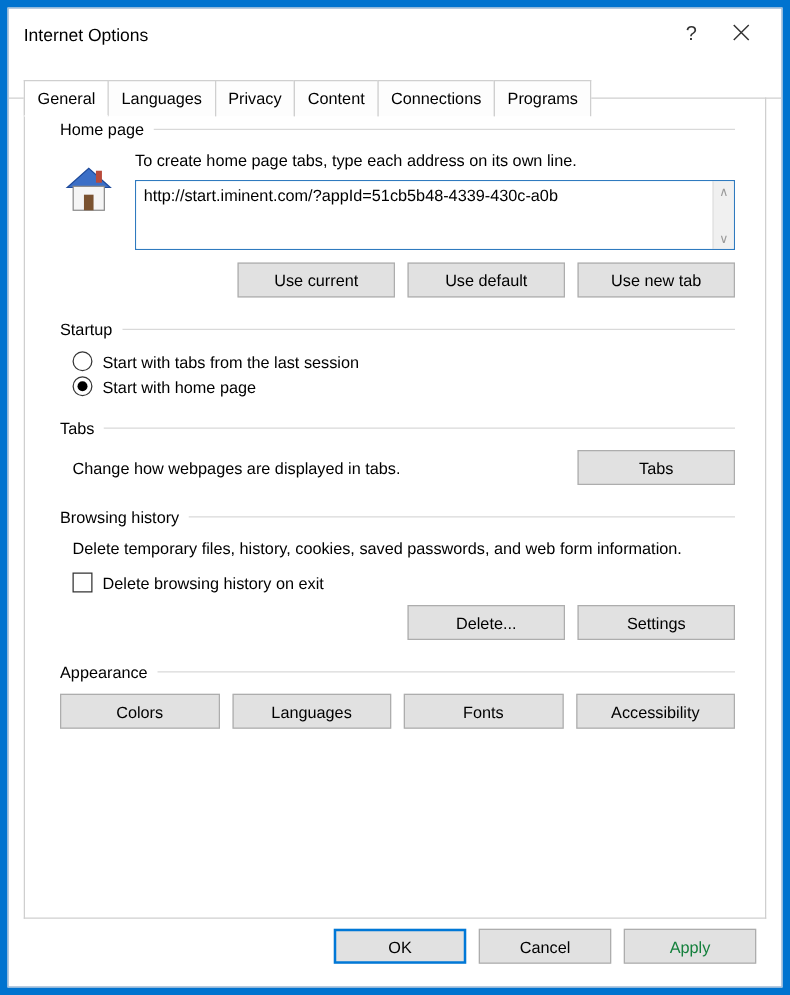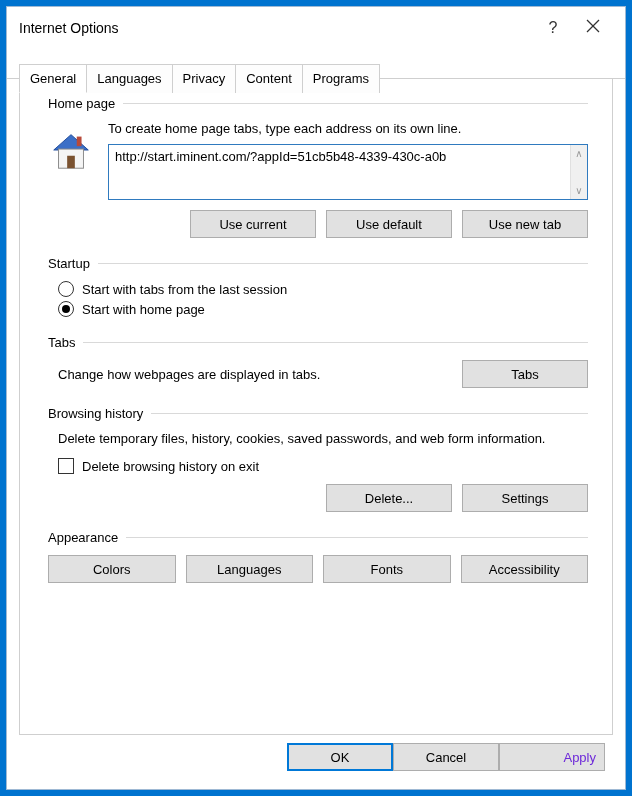--- a/index.html
+++ b/index.html
@@ -142,23 +142,22 @@
       min-width: 126px;
       height: 28px;
       background: #e1e1e1;
       border: 1px solid #adadad;
       font-family: Liberation Sans, sans-serif;
       font-size: 13px;
       cursor: pointer;
       padding: 0 8px;
     }
     .btn:disabled {
-      color: #6d28d9;
+      color: #15803d;
       cursor: default;
-      text-align: right;
     }
     .btn.primary {
       border: 2px solid #0078d7;
       background: #e1e1e1;
     }
     .radio-row, .check-row {
       display: flex;
       align-items: center;
       gap: 8px;
       margin: 4px 0 4px 10px;
@@ -194,21 +193,21 @@
     .appearance-row {
       display: flex;
       gap: 10px;
     }
     .appearance-row .btn {
       min-width: 0;
       flex: 1;
     }
     .bottom-buttons {
       display: flex;
-      gap: 0;
+      gap: 10px;
       justify-content: flex-end;
       padding: 0 20px 18px 0;
     }
     .bottom-buttons .btn { min-width: 106px; }
   </style>
 </head>
 <body>
 
 <div class="window">
 
@@ -221,20 +220,21 @@
           <line x1="13" y1="1" x2="1" y2="13" stroke="#333" stroke-width="1.2"></line>
         </svg>
     </div>
   </div>
 
   <div class="tabs">
     <div class="tab active">General</div>
     <div class="tab">Languages</div>
     <div class="tab">Privacy</div>
     <div class="tab">Content</div>
+    <div class="tab">Connections</div>
     <div class="tab">Programs</div>
   </div>
 
   <div class="panel">
 
     <div class="section">
       <div class="section-header">
         <span class="label">Home page</span>
         <span class="line"></span>
       </div>

